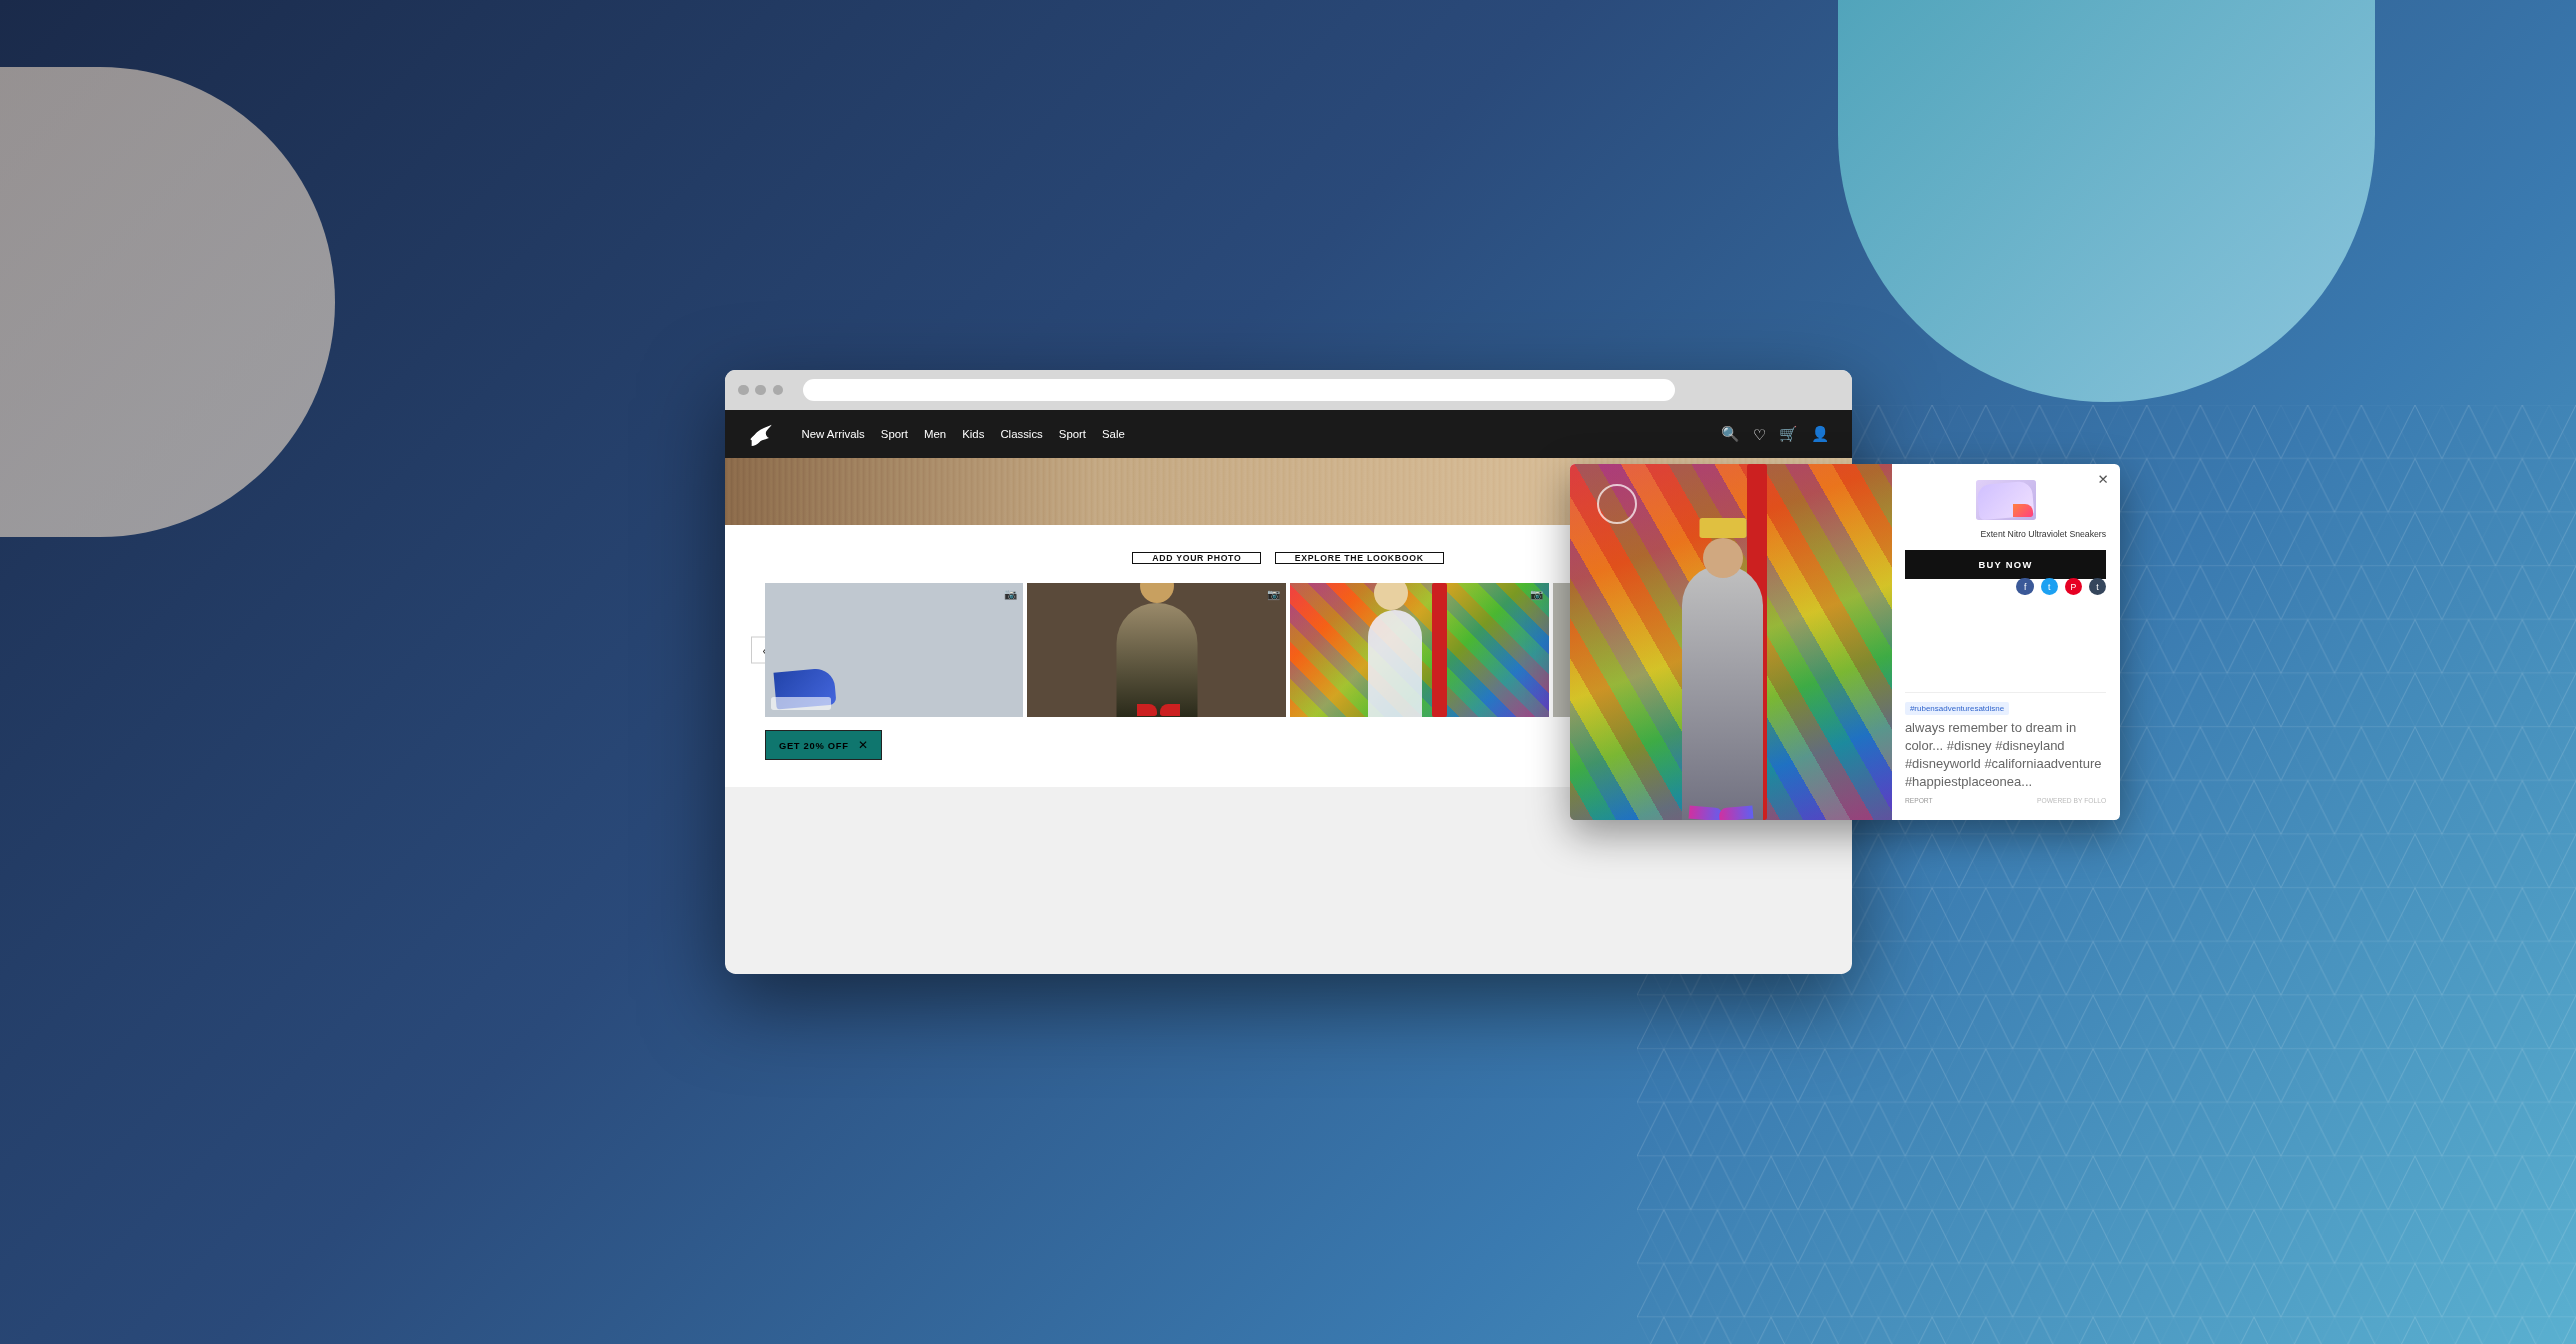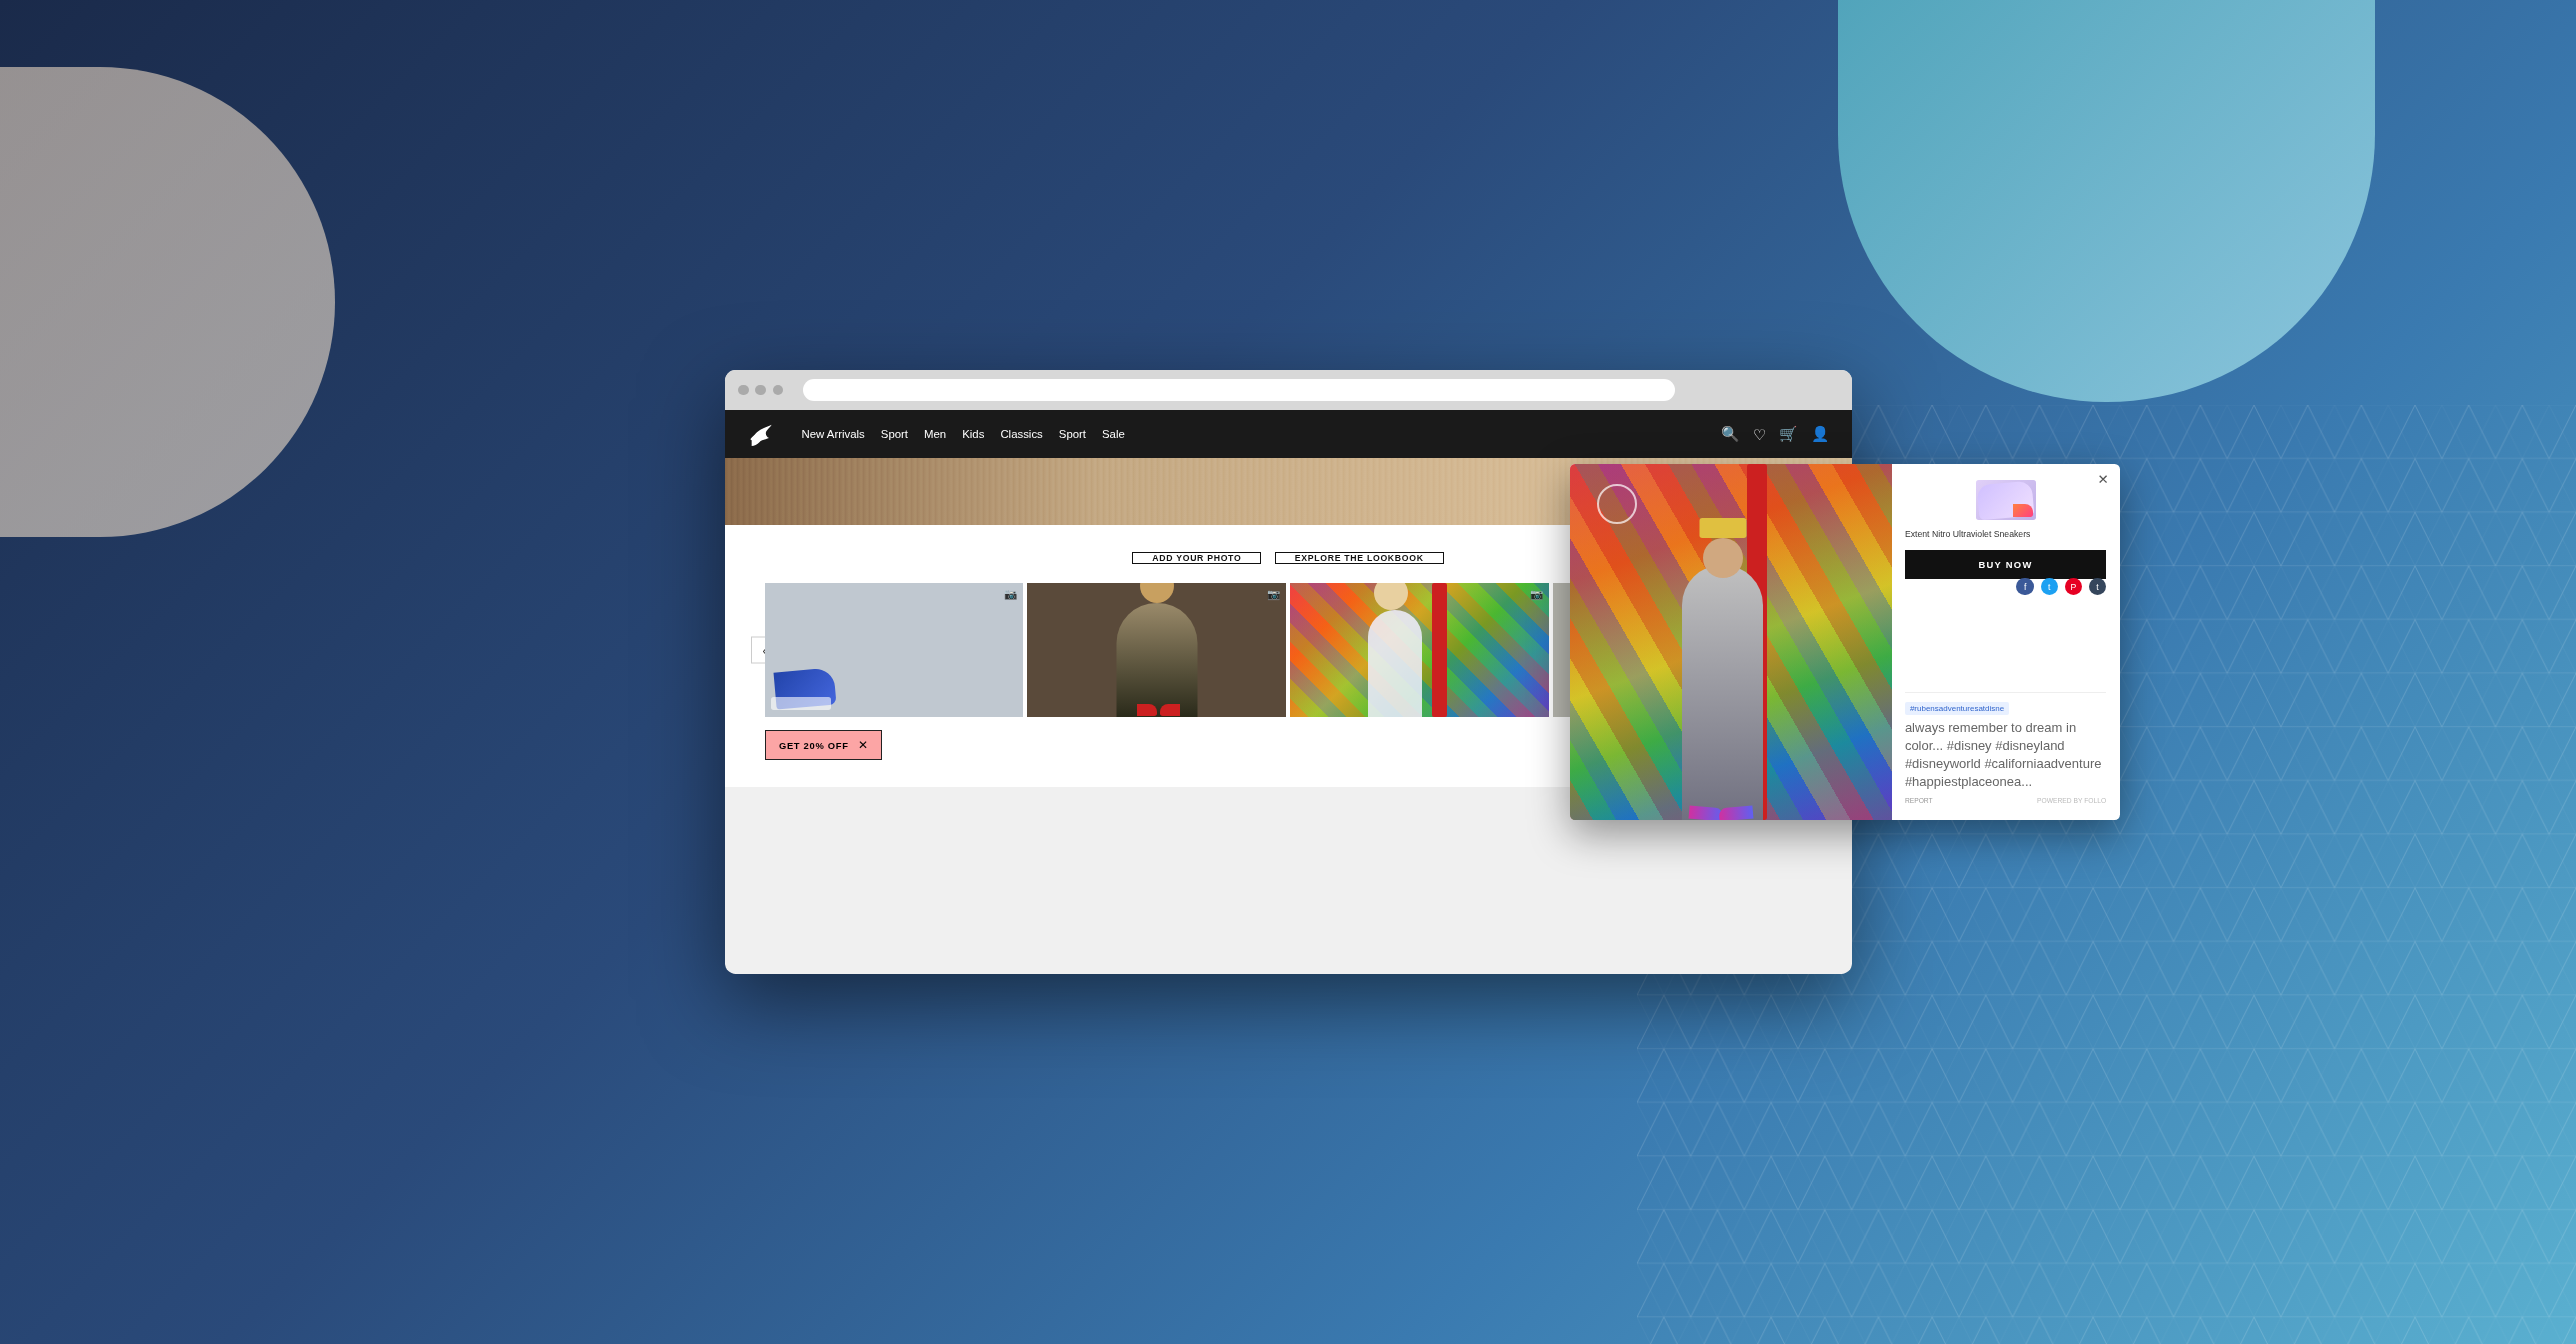--- a/index.html
+++ b/index.html
@@ -210,21 +210,21 @@
       background: rgba(255,255,255,0.9);
       border: 0.7px solid #ccc;
       display: flex; align-items: center; justify-content: center;
       cursor: pointer;
       font-size: 12px;
       color: #333;
     }
 
     
     .discount-bar {
-      background: #fca5a5;
+      background: #0f766e;
       border: 1.3px solid #222;
       display: inline-flex;
       align-items: center;
       padding: 6.7px 13.4px;
       gap: 9.4px;
       margin-top: 13.4px;
     }
     .discount-text {
       font-size: 9.4px;
       font-weight: 700;
@@ -325,21 +325,21 @@
     .popup-product-shoe {
       position: absolute;
       inset: 2.7px;
       background: linear-gradient(135deg, #d0c0ff, #f0e0ff);
       border-radius: 13.4px 13.4px 5.4px 5.4px;
       transform: rotate(-5deg);
     }
     .popup-product-name {
       font-size: 8.7px;
       color: #333;
-      text-align: left;
+      text-align: right;
       margin-bottom: 9.4px;
       line-height: 1.4;
     }
     .popup-buy-btn {
       background: #111;
       color: #fff;
       font-size: 9.4px;
       font-weight: 700;
       letter-spacing: 1.3px;
       padding: 9.4px 13.4px;

